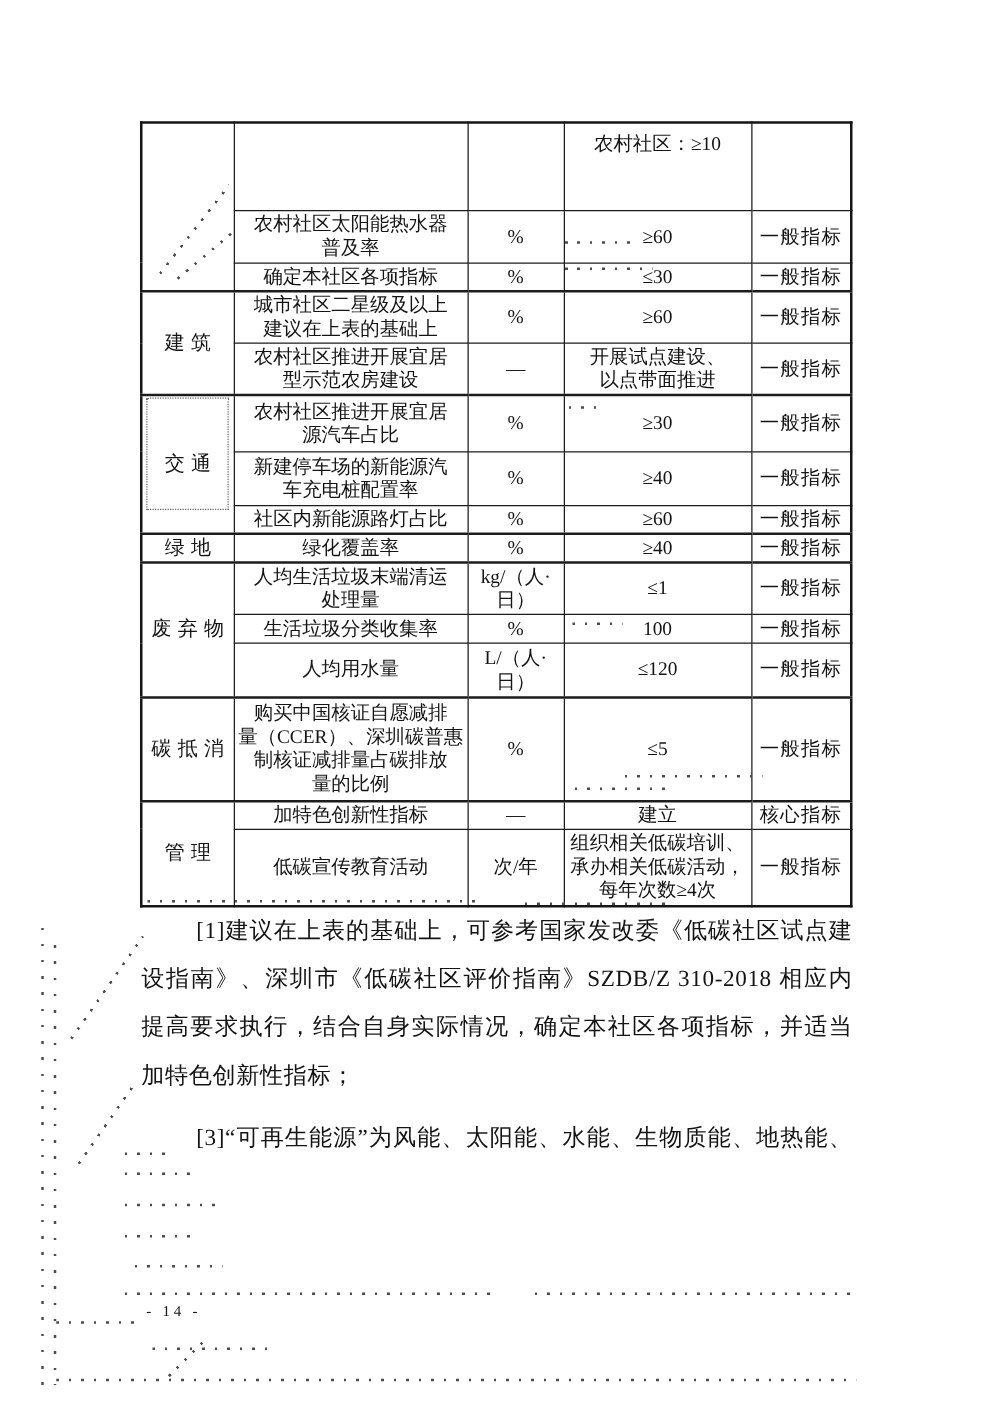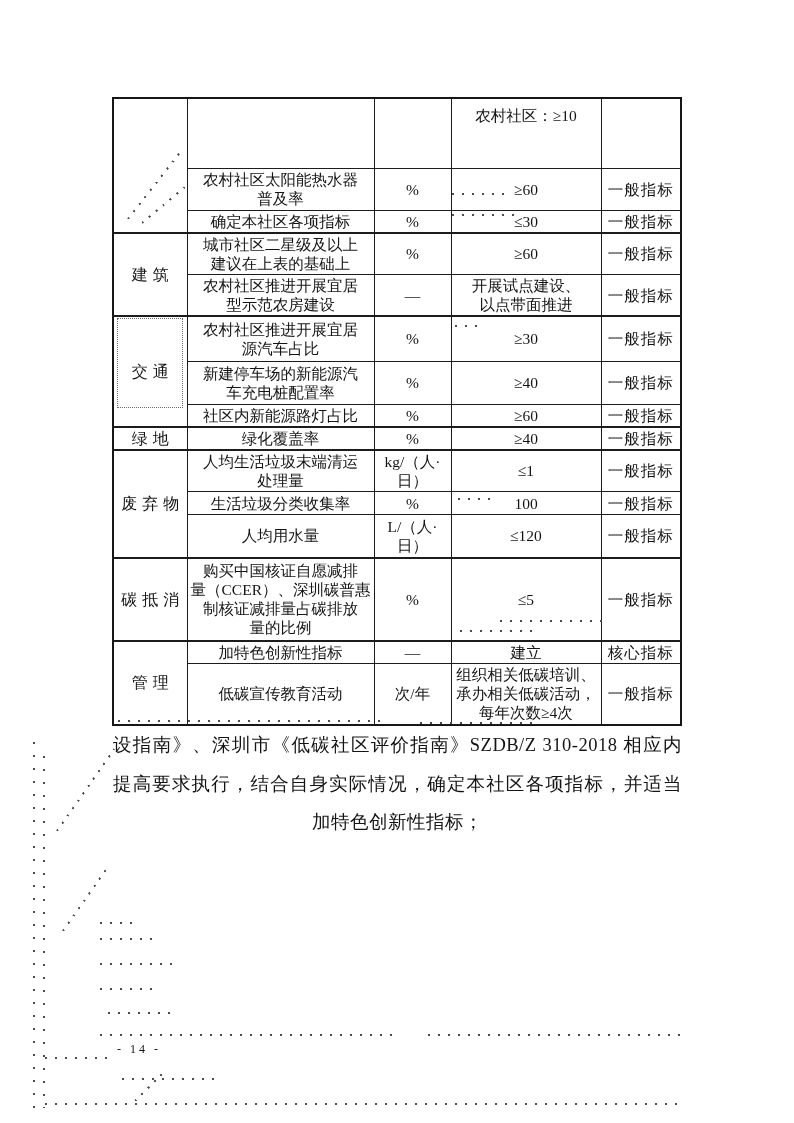--- a/index.html
+++ b/index.html
@@ -25,21 +25,21 @@
     overflow:hidden;
   }
   #tbl tr.gs td { border-top-width:2.5px; }
   #tbl td.cat { letter-spacing:5px; text-indent:5px; font-size:16px; }
   #tbl td.typ { letter-spacing:1px; }
   #tbl td.vtop { vertical-align:top; padding-top:7px; }
 
   
   .notes { position:absolute; left:113px; top:726px; width:569px; font-size:18.5px; }
   .notes-label { line-height:38.5px; height:38.5px; text-indent:37px; }
-  .note-line { line-height:38.5px; height:38.5px; overflow:hidden; letter-spacing:0.5px;text-align:center; }
+  .note-line { line-height:38.5px; height:38.5px; overflow:hidden; letter-spacing:0.5px; }
   .note-line.fl { text-indent:44px; }
   .note-line.just { text-align:justify; text-align-last:justify; }
   .note-item:nth-child(2) { margin-top:12px; }
   .note-item:nth-child(3) { margin-top:3px; }
 
   
   .page-number { position:absolute; left:117px; top:1042px; font-size:12px; letter-spacing:3px; }
 
   
   #noise div { position:absolute; }
@@ -174,23 +174,27 @@
 每年次数≥4次</td>
             <td class="typ">一般指标</td>
           </tr>
         </tbody>
     </table>
   </div>
 
   <div class="notes">
     <div id="notes-list">
         <div class="note-item">
+          <div class="note-line just fl">[1]建议在上表的基础上，可参考国家发改委《低碳社区试点建</div>
           <div class="note-line just">设指南》、深圳市《低碳社区评价指南》SZDB/Z 310-2018 相应内容</div>
           <div class="note-line just">提高要求执行，结合自身实际情况，确定本社区各项指标，并适当增</div>
           <div class="note-line">加特色创新性指标；</div>
+        </div>
+        <div class="note-item">
+          <div class="note-line just fl">[3]“可再生能源”为风能、太阳能、水能、生物质能、地热能、</div>
         </div>
       </div>
   </div>
 
   <div class="page-number">- 14 -</div>
 
   <div id="noise">
       <div class="nz-d" style="left: 128px; top: 218px; width: 90px; transform: rotate(-52deg);"></div>
       <div class="nz-d" style="left: 142px; top: 222px; width: 56px; transform: rotate(-40deg);"></div>
       <div class="nz-b" style="left: 117px; top: 318px; width: 64px; height: 88px;"></div>

